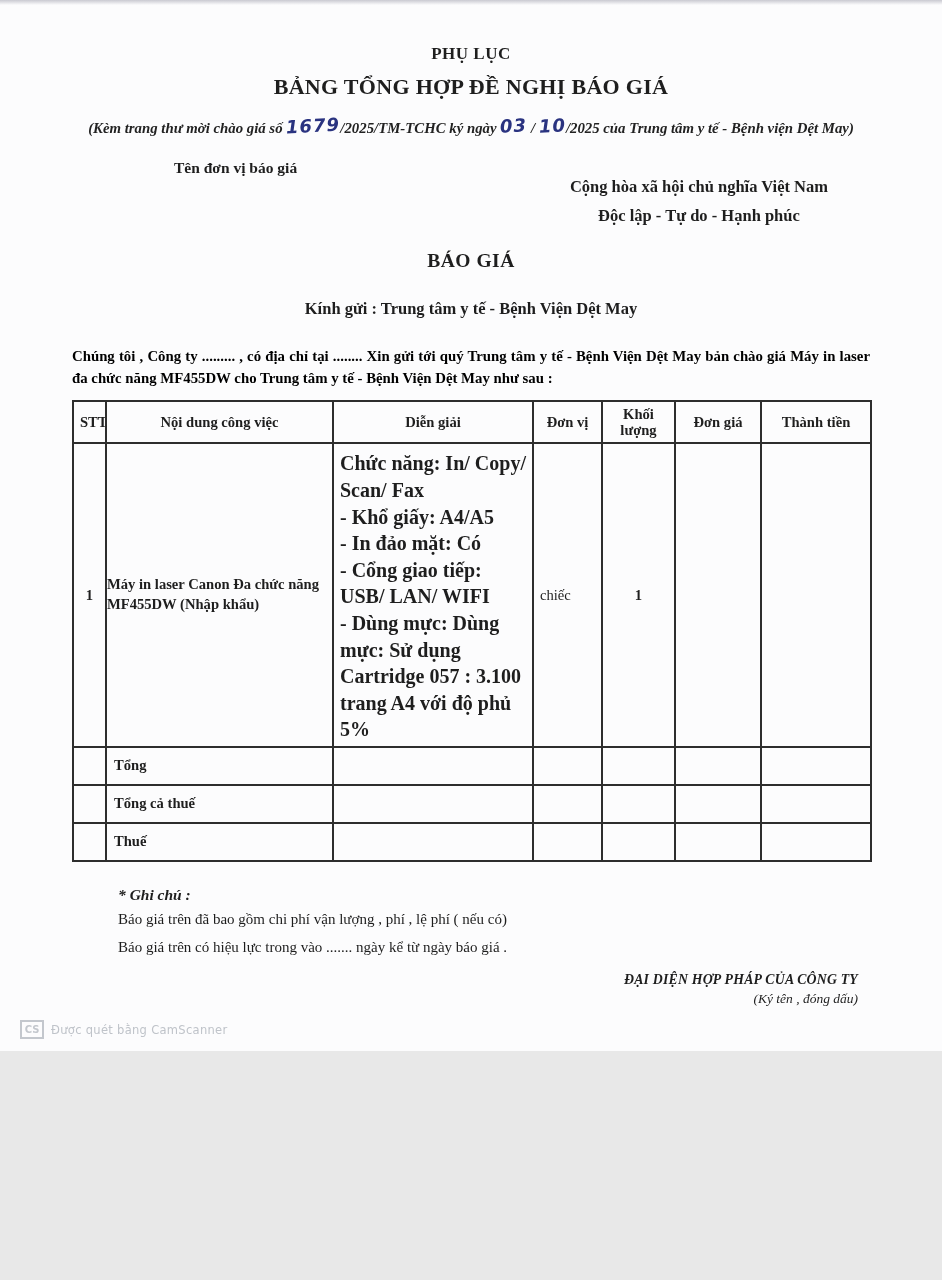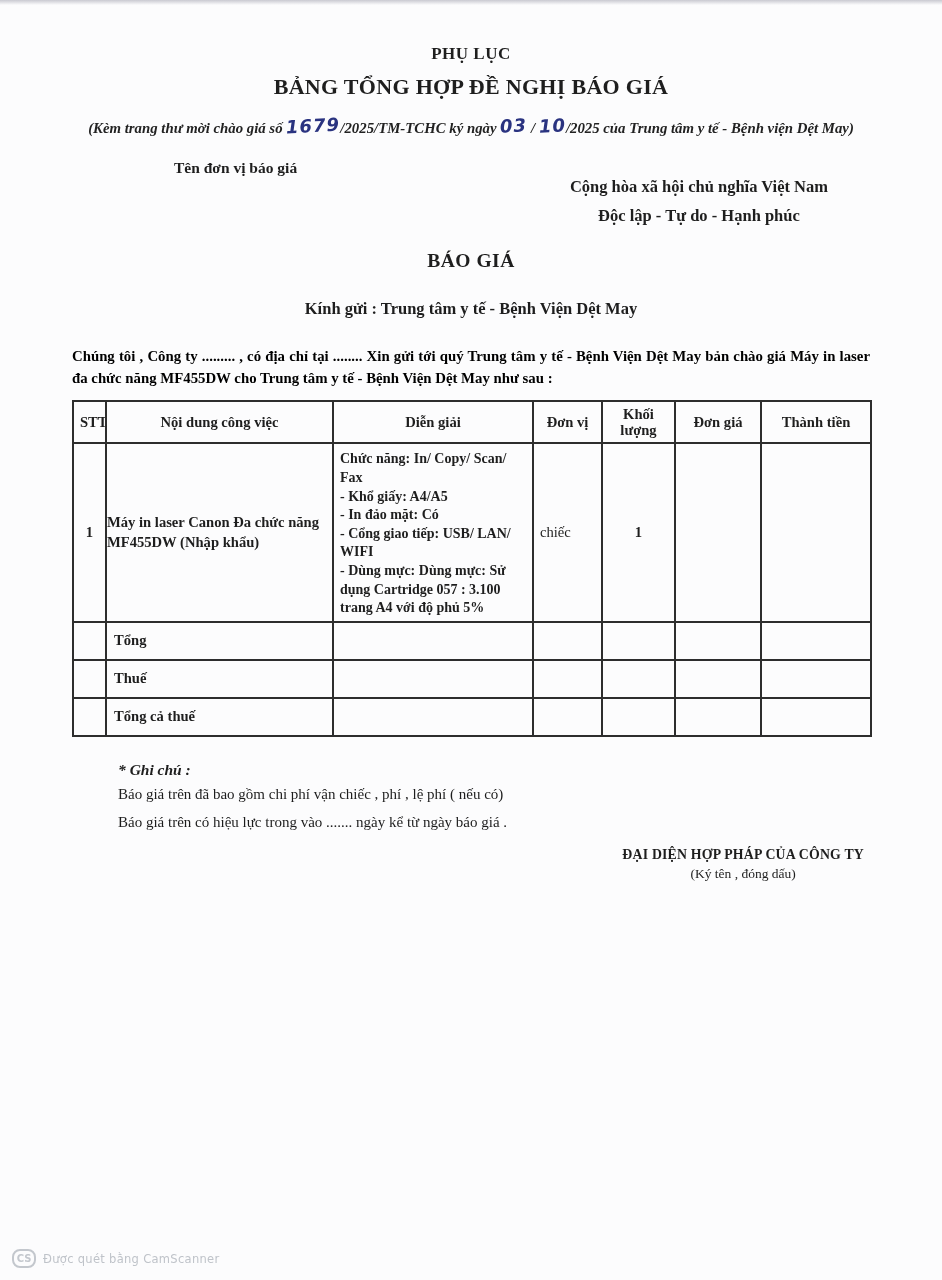--- a/index.html
+++ b/index.html
@@ -1,19 +1,19 @@
 <!DOCTYPE html>
 <html><head>
 <meta charset="utf-8">
 <style>
   * { box-sizing: border-box; margin: 0; padding: 0; }
   body { margin: 0; background: #e8e8e8; }
   .page {
     position: relative;
-    width: 942px; height: 1280px;
+    width: 942px; height: 1051px;
     margin: 0 auto;
     background: #fcfcfd;
     color: #1e1e1e;
     font-family: "Liberation Serif", "DejaVu Serif", serif;
     overflow: hidden;
   }
   .scan-top-edge {
     position: absolute; top: 0; left: 0; right: 0; height: 5px;
     background: linear-gradient(to bottom, rgba(70,70,95,.28), rgba(255,255,255,0));
     pointer-events: none;
@@ -64,51 +64,52 @@
   .col-work  { width: 227px; }
   .col-desc  { width: 200px; }
   .col-unit  { width: 69px; }
   .col-qty   { width: 73px; }
   .col-price { width: 86px; }
   .col-total { width: 110px; }
 
   .item-row td { height: 170px; vertical-align: middle; }
   .item-row .cell-stt { text-align: center; font-weight: bold; }
   .item-row .cell-work { font-weight: bold; line-height: 1.35; padding-left: 0; }
-  .item-row .cell-desc { vertical-align: top; font-weight: bold; line-height: 1.33; padding-top: 6px; font-size: 14px; border-radius: 21px; }
+  .item-row .cell-desc { vertical-align: top; font-weight: bold; line-height: 1.33; padding-top: 6px; font-size: 20px; border-radius: 21px; }
   .item-row .cell-unit { text-align: left; }
   .item-row .cell-qty { text-align: center; font-weight: bold; }
 
   .summary-row td { height: 38px; }
   .summary-row .cell-label { font-weight: bold; vertical-align: middle; padding-left: 7px; }
 
   .notes { margin-top: 24px; margin-left: 46px; }
   .notes-label { font-weight: bold; font-size: 15.5px; font-style: italic; }
   .notes-line { font-size: 15px; margin-top: 7px; color: #1d1d1d; }
   .notes-line2 { margin-top: 11px; }
 
   .signature {
-    float: right; text-align: center;
-    margin-top: 16px; margin-right: 6px;
+    float: right; text-align: right;
+    margin-top: 16px; margin-right: 12px; font-style: italic;
   }
   .signature-line1 { font-size: 13.8px; font-weight: 600; letter-spacing: .2px; }
   .signature-line2 { font-size: 13.5px; margin-top: 3px; }
 
   .watermark {
     position: absolute; left: 12px; bottom: 12px;
     display: flex; align-items: center; gap: 7px;
     color: #bfc3c9;
   }
   .cs-badge {
     width: 24px; height: 19px;
-    border: 2px solid #c3c7cd; border-radius: 8px;
+    border: 2px solid #c3c7cd; border-radius: 0;
     font-family: "DejaVu Sans", sans-serif;
     font-size: 10px; font-weight: bold;
     display: flex; align-items: center; justify-content: center;
     color: #c3c7cd;
+    margin-left: 8px;
   }
   .watermark-text {
     font-family: "DejaVu Sans", sans-serif;
     font-size: 11.5px; letter-spacing: .3px;
   }
 </style>
 </head>
 <body>
 
 <div class="page">
@@ -174,42 +175,42 @@
           <td></td>
           <td class="cell-label">Tổng</td>
           <td></td>
           <td></td>
           <td></td>
           <td></td>
           <td></td>
         </tr>
         <tr class="summary-row">
           <td></td>
+          <td class="cell-label">Tổng cả thuế</td>
+          <td></td>
+          <td></td>
+          <td></td>
+          <td></td>
+          <td></td>
+        </tr>
+        <tr class="summary-row">
+          <td></td>
           <td class="cell-label">Thuế</td>
-          <td></td>
-          <td></td>
-          <td></td>
-          <td></td>
-          <td></td>
-        </tr>
-        <tr class="summary-row">
-          <td></td>
-          <td class="cell-label">Tổng cả thuế</td>
           <td></td>
           <td></td>
           <td></td>
           <td></td>
           <td></td>
         </tr>
       </tbody>
     </table>
 
     <div class="notes">
       <div class="notes-label">* Ghi chú :</div>
-      <div class="notes-line">Báo giá trên đã bao gồm chi phí vận chiếc , phí , lệ phí ( nếu có)</div>
+      <div class="notes-line">Báo giá trên đã bao gồm chi phí vận lượng , phí , lệ phí ( nếu có)</div>
       <div class="notes-line notes-line2">Báo giá trên có hiệu lực trong vào ....... ngày kể từ ngày báo giá .</div>
     </div>
 
     <div class="signature">
       <div class="signature-line1">ĐẠI DIỆN HỢP PHÁP CỦA CÔNG TY</div>
       <div class="signature-line2">(Ký tên , đóng dấu)</div>
     </div>
 
   </div>
 

